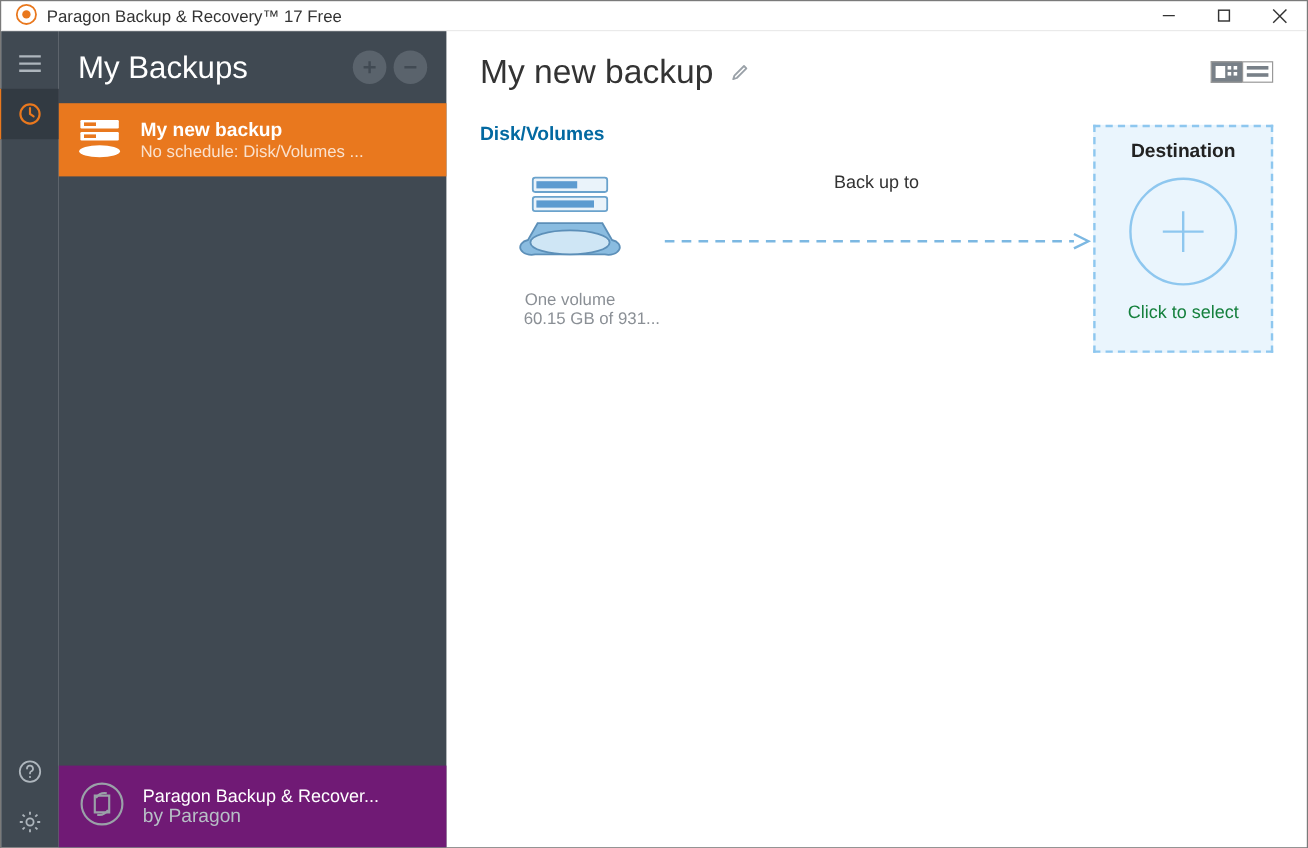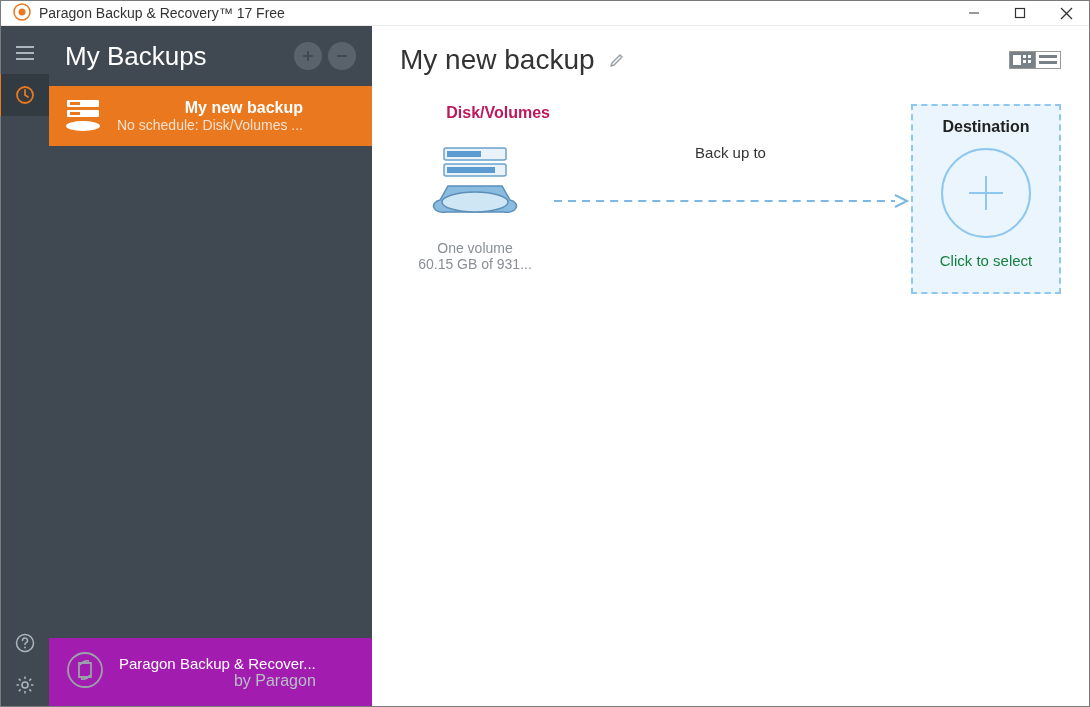--- a/index.html
+++ b/index.html
@@ -48,21 +48,21 @@
       padding-left: 0; margin-left: -3px; width: 51px;
     }
     .leftbar .spacer { flex: 1; }
     .leftbar .bottomicon {
       width: 48px; height: 42px; display:flex; align-items:center; justify-content:center;
       cursor:pointer;
     }
 
     
     .sidebar {
-      width: 323px; background: #404952; color: #fff; display:flex; flex-direction:column;text-align:right;
+      width: 323px; background: #404952; color: #fff; display:flex; flex-direction:column;
     }
     .sidebar .header {
       height: 60px; display:flex; align-items:center; padding: 0 16px;
     }
     .sidebar .header .title { font-size: 26px; font-weight: 400; }
     .sidebar .header .actions { margin-left:auto; display:flex; gap:6px; }
     .sidebar .header .headerbtn {
       width:28px; height:28px; border-radius:50%; background:#5a636c;
       display:flex; align-items:center; justify-content:center; cursor:pointer;
     }
@@ -74,21 +74,21 @@
     .sidebar .item.selected { background: #e9781e; }
     .sidebar .item .itemicon { flex-shrink:0; }
     .sidebar .item .texts { overflow:hidden; }
     .sidebar .item .name { font-size: 16px; font-weight:600; }
     .sidebar .item .sub {
       font-size: 14px; color: rgba(255,255,255,0.78);
       white-space: nowrap; overflow:hidden; text-overflow:ellipsis; max-width: 240px;
     }
 
     .sidebar .bottom-panel {
-      margin-top:auto; height:68px; background:#a21caf;
+      margin-top:auto; height:68px; background:#701a75;
       display:flex; align-items:center; gap:14px; padding:0 16px;
     }
     .sidebar .bottom-panel .bp-title { font-size:15px; color:#fff; white-space:nowrap; overflow:hidden; text-overflow:ellipsis; max-width:220px;}
     .sidebar .bottom-panel .bp-sub { font-size:16px; color:#b7bfc6; }
 
     
     .main {
       flex:1; padding: 18px 28px; position:relative;
     }
     .main .header {
@@ -100,24 +100,24 @@
       margin-left:auto; display:flex;
     }
     .main .viewtoggle .vbtn {
       width:26px; height:18px; cursor:pointer;
     }
 
     .main .flow {
       display:flex; align-items:flex-start; margin-top:28px; gap:0;
     }
     .source-block { width: 150px; text-align:center; }
-    .source-label { font-size:16px; font-weight:700; color:#be185d; text-align:right; margin-bottom:18px; }
+    .source-label { font-size:16px; font-weight:700; color:#0369a1; text-align:left; margin-bottom:18px; }
     .source-icon { margin-bottom:6px; }
     .source-sub1 { font-size:14px; color:#8a8f95; margin-top:6px;}
-    .source-sub2 { font-size:14px; color:#8a8f95; white-space: nowrap; overflow:hidden; text-overflow:ellipsis; }
+    .source-sub2 { font-size:14px; color:#8a8f95; white-space: nowrap; overflow:hidden; text-overflow:ellipsis;text-align:right; }
 
     .arrow-block {
       flex:1; display:flex; flex-direction:column; align-items:center; justify-content:center;
       padding-top: 40px;
     }
     .arrow-label { font-size:15px; color:#333; margin-bottom:30px; }
     .arrow-line { width: 100%; display:flex; align-items:center; }
 
     .dest-block {
       width: 150px; height: 190px;

